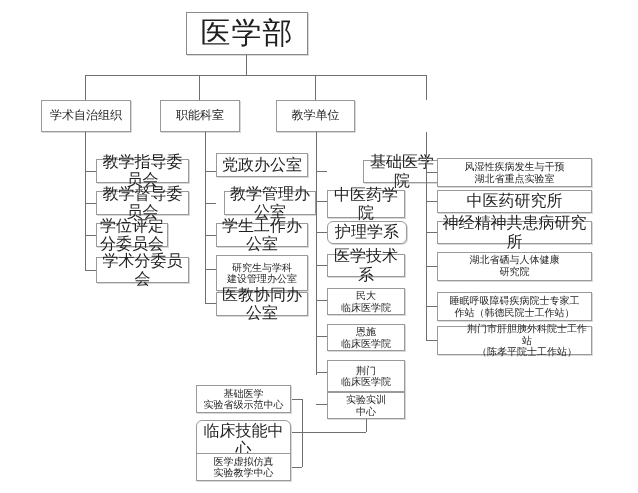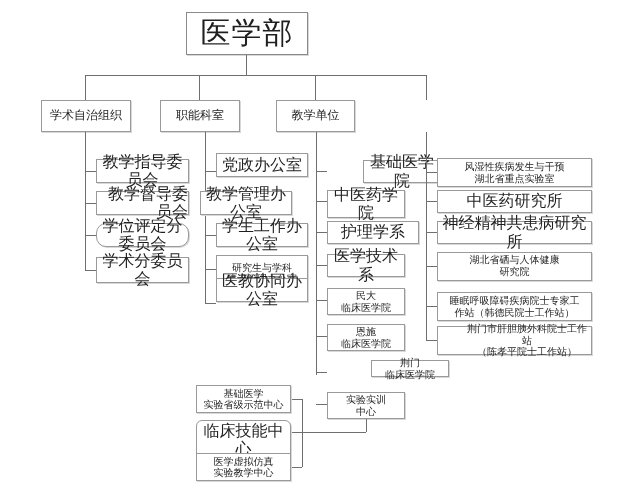--- a/index.html
+++ b/index.html
@@ -64,57 +64,57 @@
   <div class="node lvl2" style="left:160px;top:100px;width:80px;height:32px;">职能科室</div>
   <div class="node lvl2" style="left:276px;top:100px;width:79px;height:32px;">教学单位</div>
 
   <div class="ln v" style="left:85px;top:132px;height:139px;"></div>
   <div class="ln h" style="left:85px;top:171px;width:11px;"></div>
   <div class="ln h" style="left:85px;top:203px;width:11px;"></div>
   <div class="ln h" style="left:85px;top:235px;width:11px;"></div>
   <div class="ln h" style="left:85px;top:270px;width:11px;"></div>
 
   <div class="node leaf" style="left:96px;top:159px;width:93px;height:24px;">教学指导委员会</div>
-  <div class="node leaf" style="left:96px;top:191px;width:93px;height:24px;text-align:right;">教学督导委员会</div>
-  <div class="node leaf" style="left:96px;top:223px;width:93px;height:24px;border-radius:10px;">学位评定分委员会</div>
+  <div class="node leaf" style="left:96px;top:191px;width:93px;height:24px;">教学督导委员会</div>
+  <div class="node leaf" style="left:96px;top:223px;width:72px;height:24px;">学位评定分委员会</div>
   <div class="node leaf" style="left:96px;top:257px;width:93px;height:26px;">学术分委员会</div>
 
   <div class="ln v" style="left:205px;top:132px;height:171px;"></div>
   <div class="ln h" style="left:205px;top:171px;width:11px;"></div>
   <div class="ln h" style="left:205px;top:203px;width:11px;"></div>
   <div class="ln h" style="left:205px;top:235px;width:11px;"></div>
   <div class="ln h" style="left:205px;top:269px;width:11px;"></div>
   <div class="ln h" style="left:205px;top:303px;width:11px;"></div>
 
   <div class="node leaf" style="left:216px;top:153px;width:92px;height:24px;">党政办公室</div>
-  <div class="node leaf" style="left:200px;top:191px;width:92px;height:24px;">教学管理办公室</div>
+  <div class="node leaf" style="left:224px;top:191px;width:92px;height:24px;">教学管理办公室</div>
   <div class="node leaf" style="left:216px;top:223px;width:92px;height:24px;">学生工作办公室</div>
   <div class="node leaf-sm" style="left:216px;top:255px;width:92px;height:36px;">研究生与学科
 建设管理办公室</div>
-  <div class="node leaf" style="left:216px;top:278px;width:92px;height:24px;">医教协同办公室</div>
+  <div class="node leaf" style="left:216px;top:292px;width:92px;height:24px;">医教协同办公室</div>
 
   <div class="ln v" style="left:316px;top:132px;height:243px;"></div>
   <div class="ln h" style="left:316px;top:171px;width:11px;"></div>
   <div class="ln h" style="left:316px;top:201px;width:11px;"></div>
   <div class="ln h" style="left:316px;top:232px;width:11px;"></div>
   <div class="ln h" style="left:316px;top:265px;width:11px;"></div>
   <div class="ln h" style="left:316px;top:300px;width:11px;"></div>
   <div class="ln h" style="left:316px;top:336px;width:11px;"></div>
   <div class="ln h" style="left:316px;top:372px;width:11px;"></div>
   <div class="ln h" style="left:316px;top:404px;width:11px;"></div>
 
   <div class="node leaf" style="left:327px;top:160px;width:78px;height:23px;margin-left:36px;">基础医学院</div>
   <div class="node leaf" style="left:327px;top:190px;width:78px;height:28px;">中医药学院</div>
-  <div class="node leaf" style="left:327px;top:221px;width:92px;height:23px;">护理学系</div>
+  <div class="node leaf" style="left:327px;top:221px;width:80px;height:23px;border-radius:6px;">护理学系</div>
   <div class="node leaf" style="left:327px;top:254px;width:78px;height:23px;">医学技术系</div>
   <div class="node leaf-sm" style="left:327px;top:288px;width:78px;height:27px;">民大
 临床医学院</div>
   <div class="node leaf-sm" style="left:327px;top:324px;width:78px;height:27px;">恩施
 临床医学院</div>
-  <div class="node leaf-sm" style="left:327px;top:360px;width:78px;height:17px;margin-left:44px;">荆门
+  <div class="node leaf-sm" style="left:327px;top:360px;width:78px;height:32px;">荆门
 临床医学院</div>
   <div class="node leaf-sm" style="left:327px;top:392px;width:78px;height:27px;">实验实训
 中心</div>
 
   <div class="ln v" style="left:426px;top:132px;height:208px;"></div>
   <div class="ln h" style="left:426px;top:172px;width:11px;"></div>
   <div class="ln h" style="left:426px;top:201px;width:11px;"></div>
   <div class="ln h" style="left:426px;top:232px;width:11px;"></div>
   <div class="ln h" style="left:426px;top:266px;width:11px;"></div>
   <div class="ln h" style="left:426px;top:306px;width:11px;"></div>

